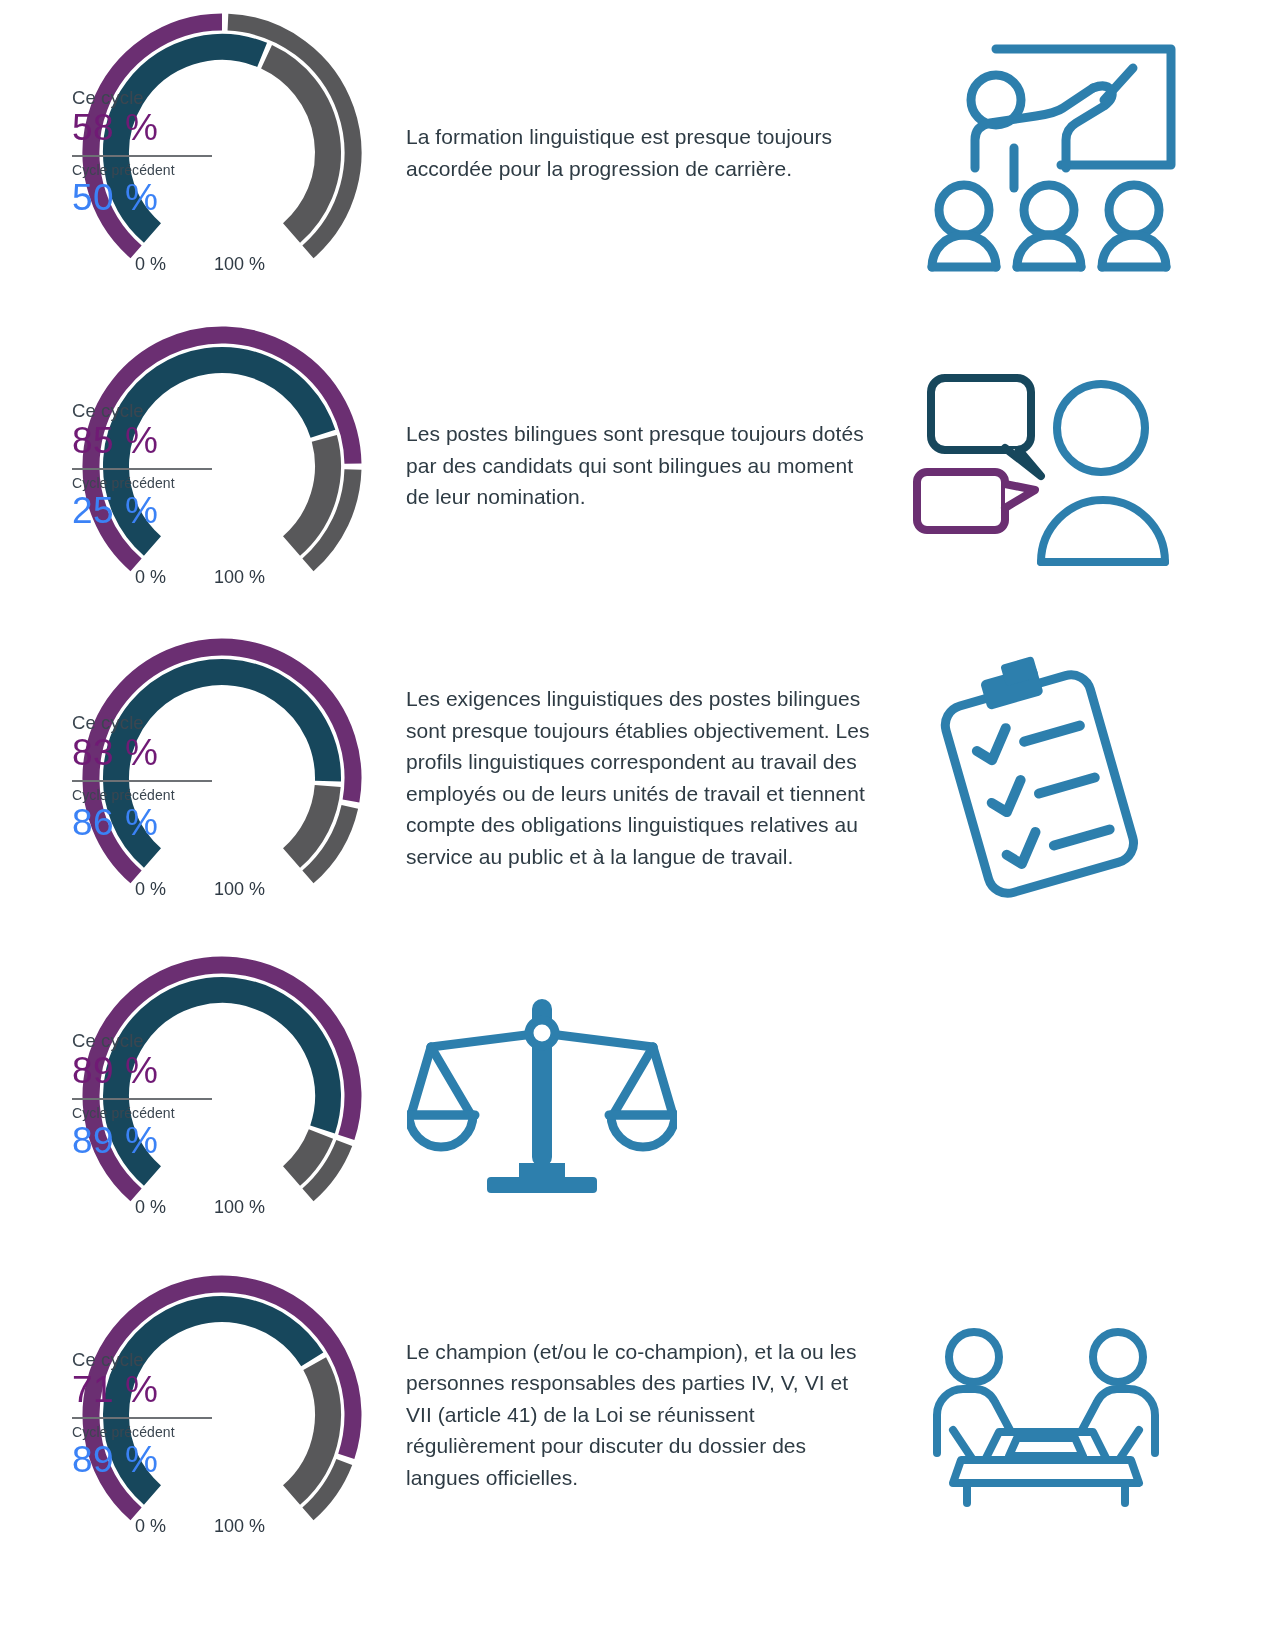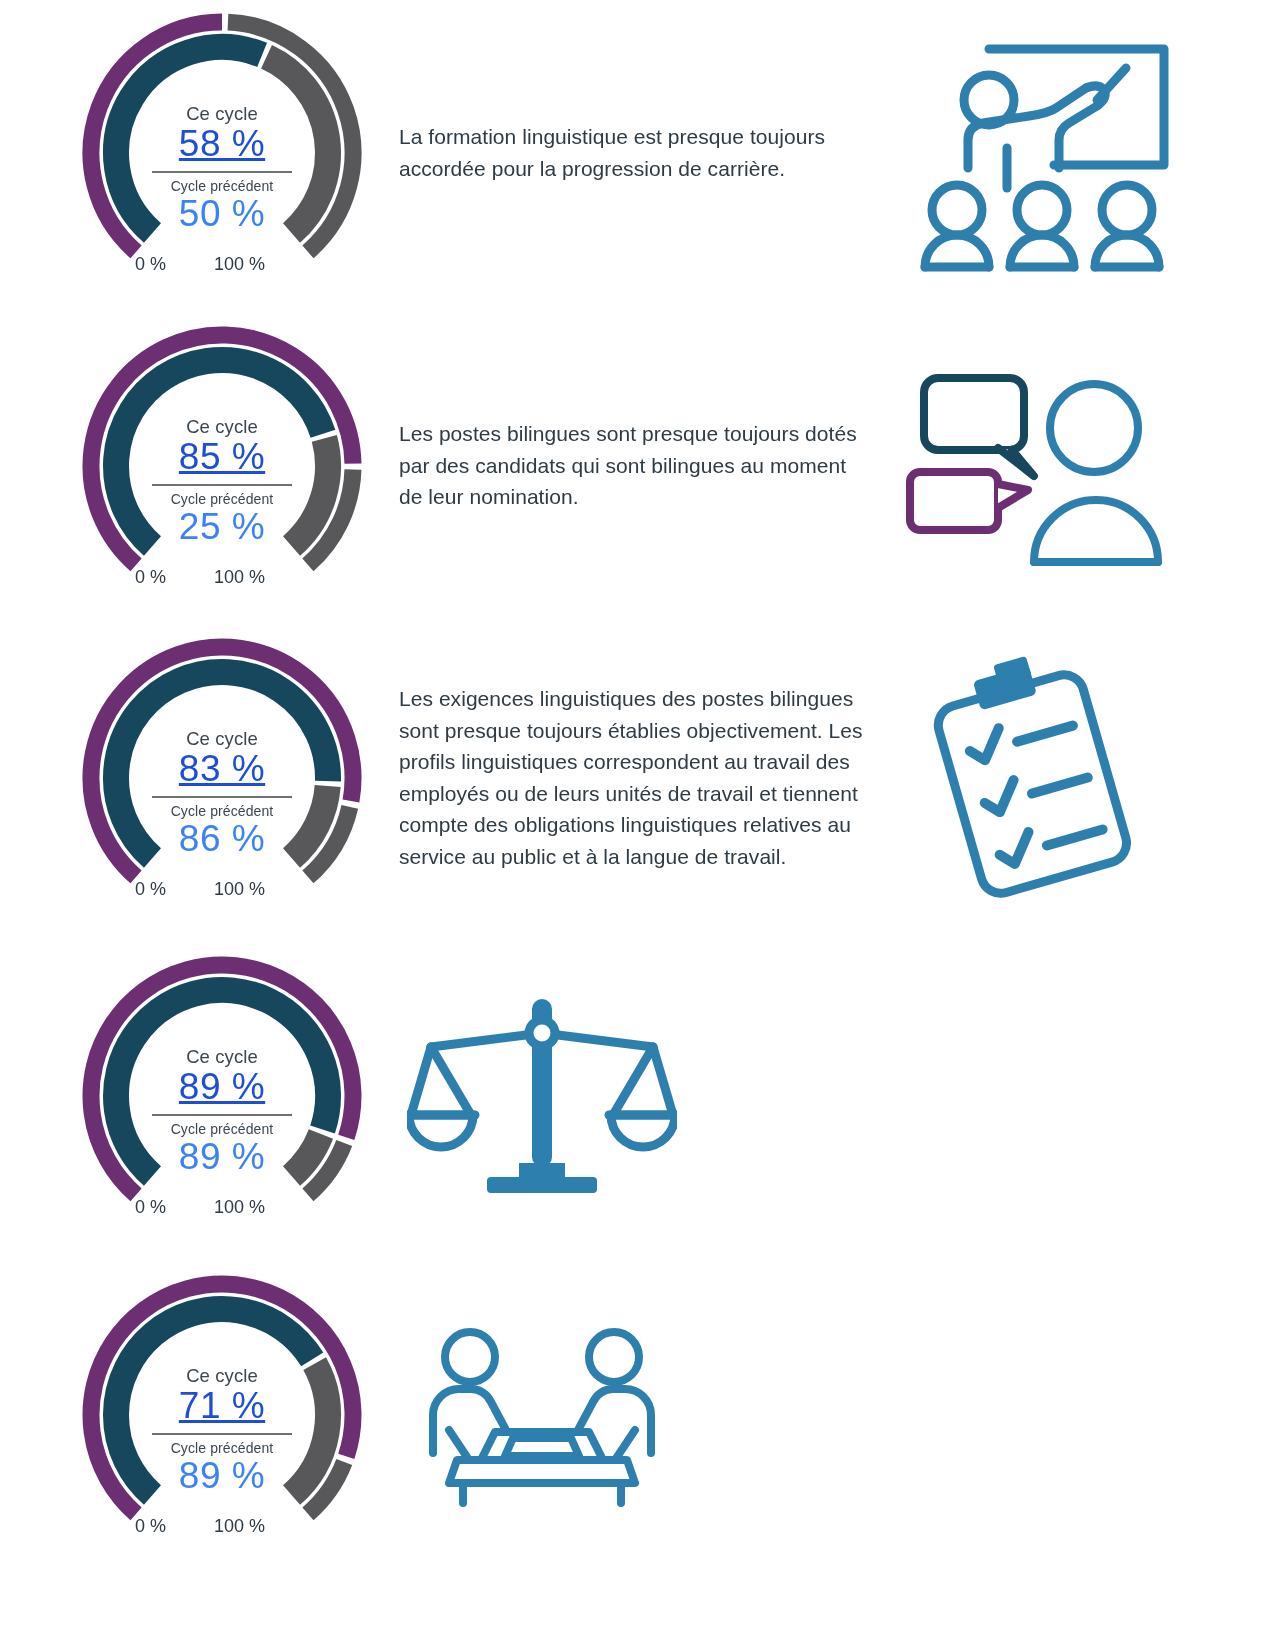--- a/index.html
+++ b/index.html
@@ -27,41 +27,39 @@
     position: relative;
     width: 300px;
     margin-left: 72px;
     flex: 0 0 300px;
   }
   .gauge-svg { display: block; overflow: visible; }
   .gauge-center {
     position: absolute;
     left: 0;
     width: 300px;
-    top: 16px;
+    top: 0;
     height: 300px;
     display: flex;
     flex-direction: column;
-    align-items: center;
     justify-content: center;
     pointer-events: none;
   }
   .cc-label {
     font-size: 18.5px;
     color: #3B4650;
     line-height: 1.15;
     letter-spacing: 0.1px;
   }
   .cc-value {
     font-size: 37px;
-    color: #1d4ed8;
+    color: #701a75;
     line-height: 1.12;
     letter-spacing: 0.5px;
     margin-top: -1px;
-    text-decoration: underline;
   }
   .divider {
     width: 140px;
     height: 2px;
     background: #6E7175;
     margin: 6px 0 5px 0;
   }
   .pc-label {
     font-size: 14px;
     color: #3B4650;
@@ -86,21 +84,21 @@
   .axis-min, .axis-max {
     position: absolute;
     font-size: 18px;
     color: #2F3A44;
   }
   .axis-min { left: 63px; top: 0; }
   .axis-max { left: 142px; top: 0; }
 
   .text-cell {
     flex: 0 0 470px;
-    margin-left: 27px;
+    margin-left: 34px;
     font-size: 21px;
     line-height: 1.50;
     color: #2E3B44;
     letter-spacing: 0.05px;
   }
   .icon-cell {
     flex: 0 0 320px;
     margin-left: 10px;
     display: flex;
     align-items: center;
@@ -308,20 +306,21 @@
         <div class="cc-value">71 %</div>
         <div class="divider"></div>
         <div class="pc-label">Cycle précédent</div>
         <div class="pc-value">89 %</div>
       </div>
       <div class="axis-labels">
         <div class="axis-min">0 %</div>
         <div class="axis-max">100 %</div>
       </div>
     </div>
+    <div class="text-cell">Le champion (et/ou le co-champion), et la ou les personnes responsables des parties IV, V, VI et VII (article 41) de la Loi se réunissent régulièrement pour discuter du dossier des langues officielles.</div>
     <div class="icon-cell">
       <svg width="250" height="190" viewBox="0 0 250 190">
         <g fill="none" stroke="#2D7FAD" stroke-width="8" stroke-linecap="round" stroke-linejoin="round">
           <circle cx="53" cy="37" r="25"></circle>
           <path d="M16,133 L16,95 a26,26 0 0 1 26,-26 h12 a22,22 0 0 1 20,13 L90,112"></path>
           <line x1="32" y1="110" x2="52" y2="140"></line>
           <circle cx="197" cy="37" r="25"></circle>
           <path d="M234,133 L234,95 a26,26 0 0 0 -26,-26 h-12 a22,22 0 0 0 -20,13 L160,112"></path>
           <line x1="218" y1="110" x2="198" y2="140"></line>
           <polygon points="78,112 172,112 186,140 64,140" fill="#ffffff"></polygon>

